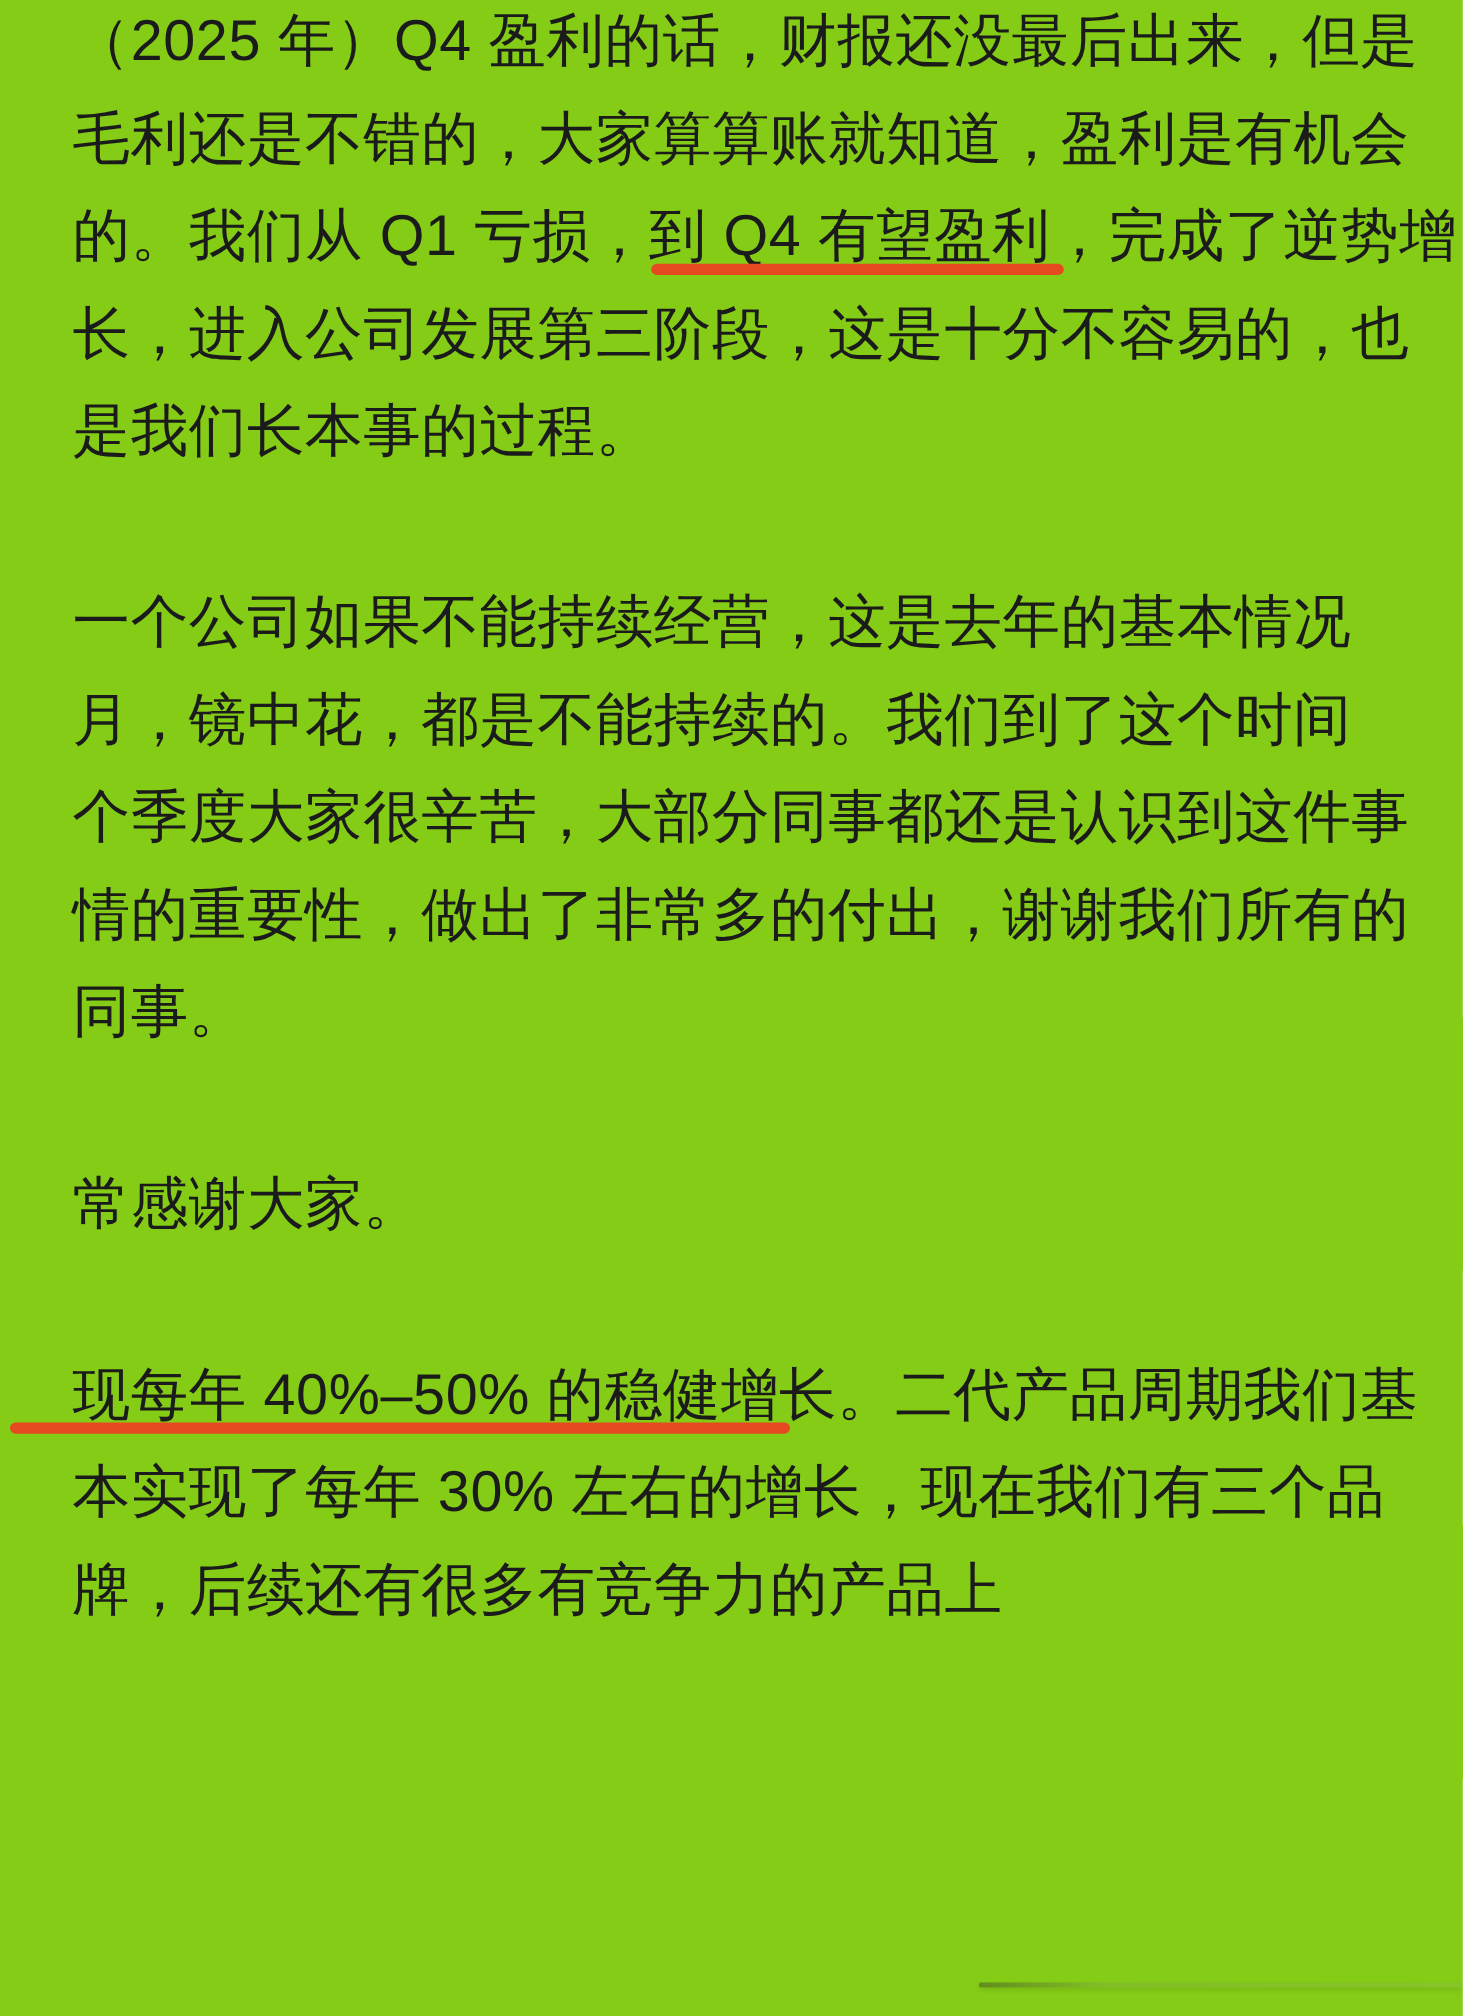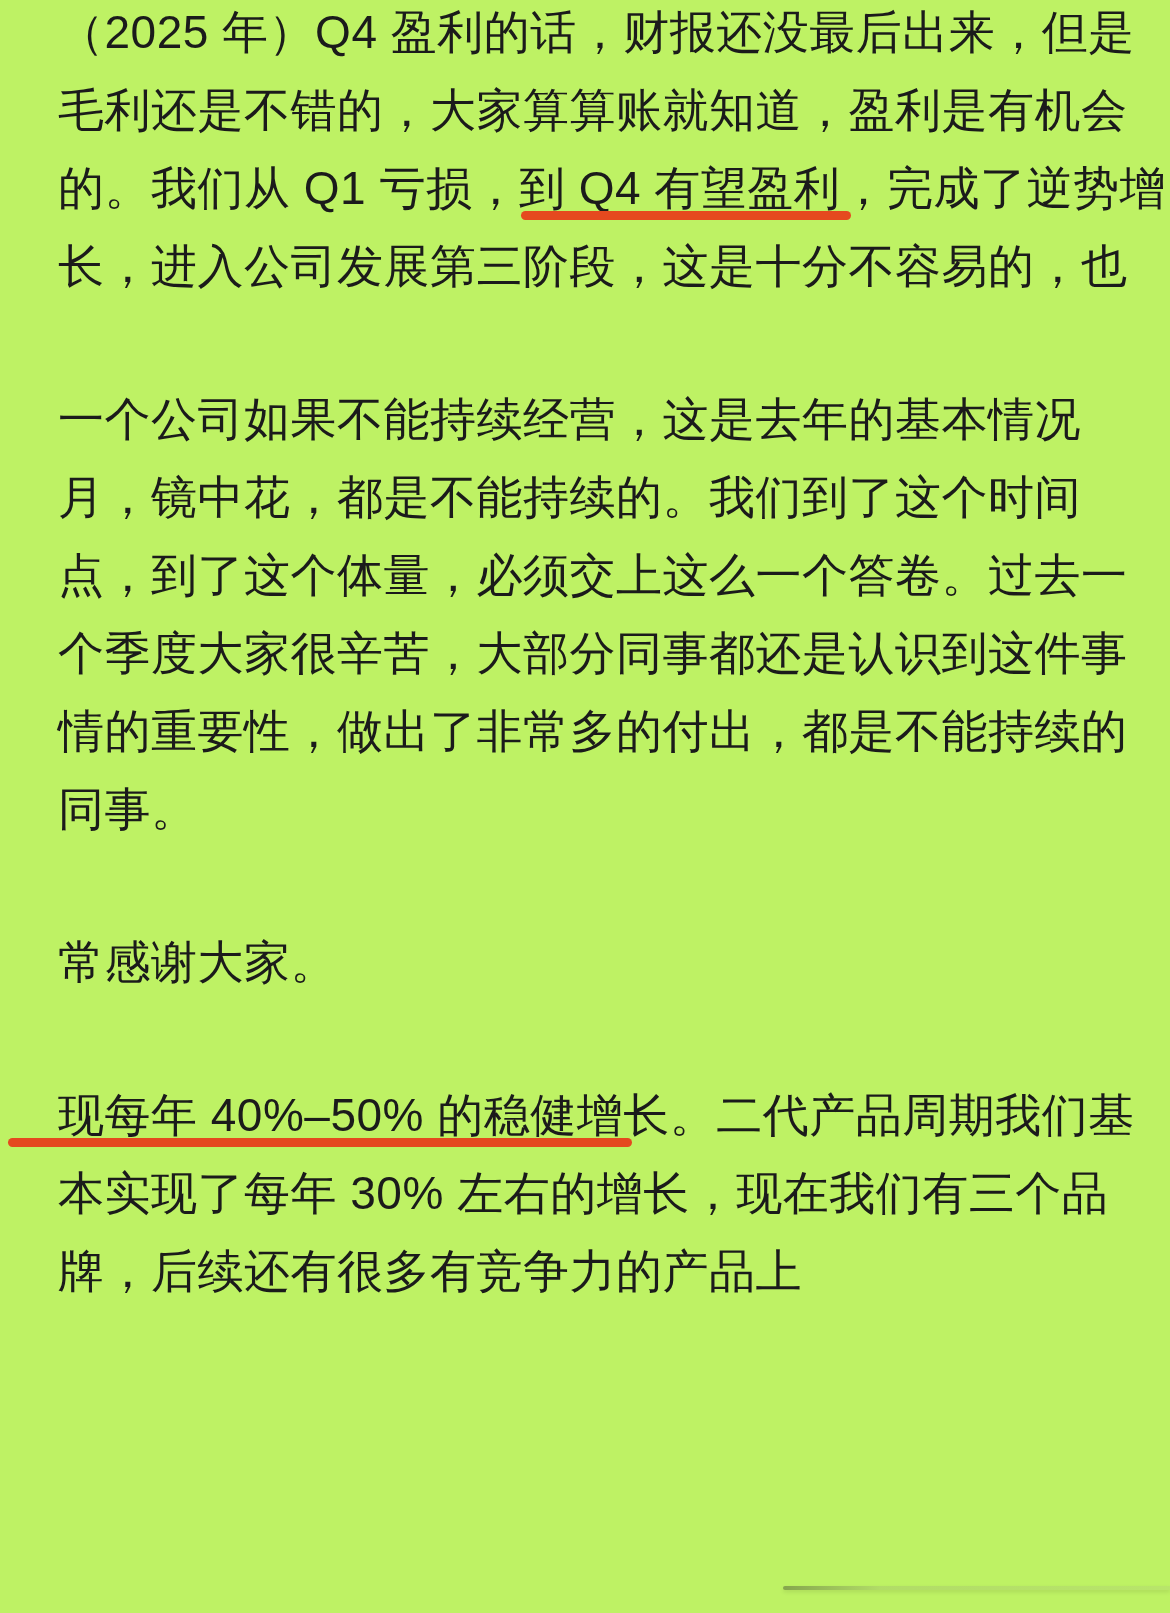--- a/index.html
+++ b/index.html
@@ -68,34 +68,34 @@
     top: 1586px;
     height: 4px;
     border-radius: 3px 0 0 3px;
     background: linear-gradient(to right, rgba(40,40,40,0.38), rgba(120,120,120,0.18) 25%, rgba(150,150,150,0.14));
     box-shadow: 0 2px 4px rgba(0,0,0,0.10);
   }
 </style>
 </head>
 <body>
 
-<div class="page" style="background: #bef264; color: rgb(27, 27, 27); --accent: #e5491f;">
+<div class="page" style="background: #84cc16; color: rgb(27, 27, 27); --accent: #e5491f;">
   <div class="content">
       <div class="para">
         <div class="line"><span class="seg">（2025 年）Q4 盈利的话，财报还没最后出来，但是</span></div>
         <div class="line"><span class="seg">毛利还是不错的，大家算算账就知道，盈利是有机会</span></div>
         <div class="line"><span class="seg">的。我们从 Q1 亏损，</span><span class="seg ul ul-1">到 Q4 有望盈利，</span><span class="seg">完成了逆势增</span></div>
         <div class="line"><span class="seg">长，进入公司发展第三阶段，这是十分不容易的，也</span></div>
+        <div class="line"><span class="seg">是我们长本事的过程。</span></div>
       </div>
       <div class="para">
         <div class="line"><span class="seg">一个公司如果不能持续经营，这是去年的基本情况</span></div>
         <div class="line"><span class="seg">月，镜中花，都是不能持续的。我们到了这个时间</span></div>
-        <div class="line"><span class="seg">点，到了这个体量，必须交上这么一个答卷。过去一</span></div>
         <div class="line"><span class="seg">个季度大家很辛苦，大部分同事都还是认识到这件事</span></div>
-        <div class="line"><span class="seg">情的重要性，做出了非常多的付出，都是不能持续的</span></div>
+        <div class="line"><span class="seg">情的重要性，做出了非常多的付出，谢谢我们所有的</span></div>
         <div class="line"><span class="seg">同事。</span></div>
       </div>
       <div class="para">
         <div class="line"><span class="seg">常感谢大家。</span></div>
       </div>
       <div class="para">
         <div class="line"><span class="seg ul ul-3">现每年 40%–50% 的稳健增长。</span><span class="seg">二代产品周期我们基</span></div>
         <div class="line"><span class="seg">本实现了每年 30% 左右的增长，现在我们有三个品</span></div>
         <div class="line"><span class="seg">牌，后续还有很多有竞争力的产品上</span></div>
       </div>

